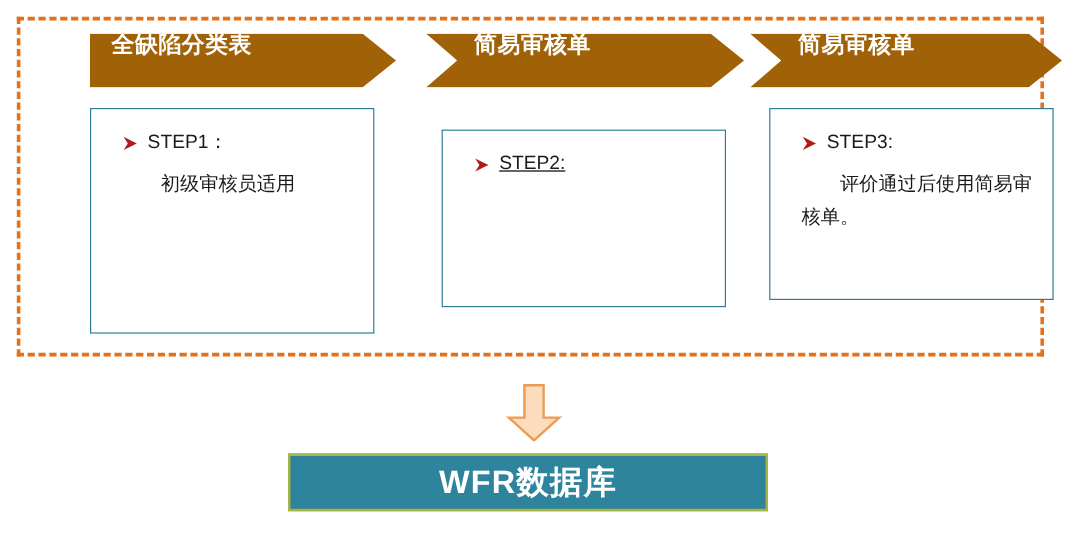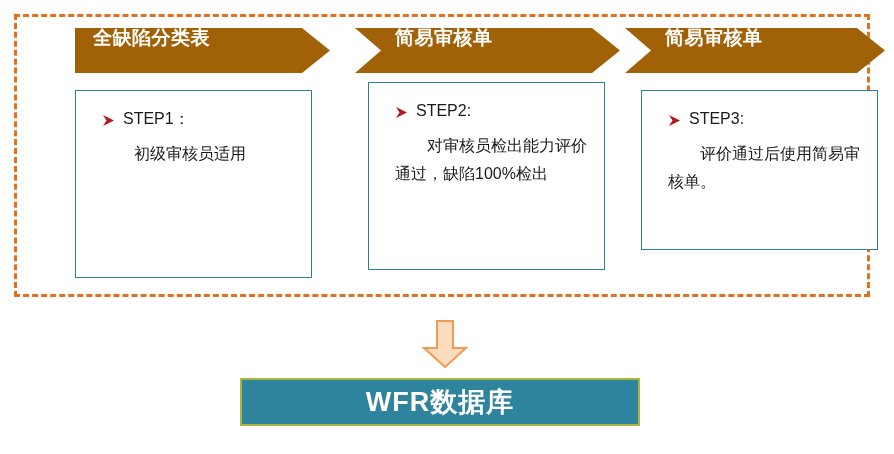--- a/index.html
+++ b/index.html
@@ -141,30 +141,29 @@
         </svg>
       </span>
       <span>STEP1：</span>
     </div>
     <div class="step-body">初级审核员适用</div>
   </div>
 
   <div class="chevron notched" style="left:355px; top:28px; width:265px;">
     <span class="chevron-label">简易审核单</span>
   </div>
-  <div class="step-box" style="left:368px; top:82px; width:237px; height:188px;">
+  <div class="step-box" style="left:368px; top:108px; width:237px; height:148px;text-decoration:underline;">
     <div class="step-title">
       <span class="bullet-arrow">
         <svg width="13" height="13" viewBox="0 0 13 13" xmlns="http://www.w3.org/2000/svg">
           <path d="M1 1 L12 6.5 L1 12 L4.5 6.5 Z" fill="#B01A18"></path>
         </svg>
       </span>
       <span>STEP2:</span>
     </div>
-    <div class="step-body">对审核员检出能力评价通过，缺陷100%检出</div>
   </div>
 
   <div class="chevron notched" style="left:625px; top:28px; width:260px;">
     <span class="chevron-label">简易审核单</span>
   </div>
   <div class="step-box" style="left:641px; top:90px; width:237px; height:160px;">
     <div class="step-title">
       <span class="bullet-arrow">
         <svg width="13" height="13" viewBox="0 0 13 13" xmlns="http://www.w3.org/2000/svg">
           <path d="M1 1 L12 6.5 L1 12 L4.5 6.5 Z" fill="#B01A18"></path>

